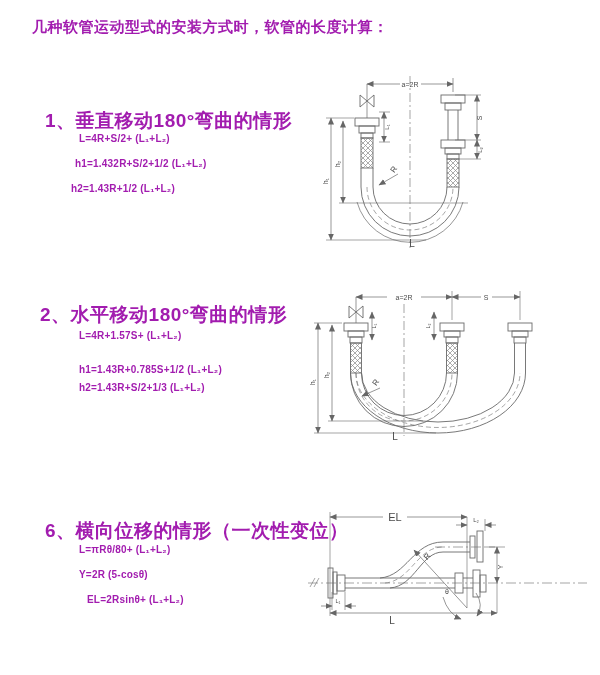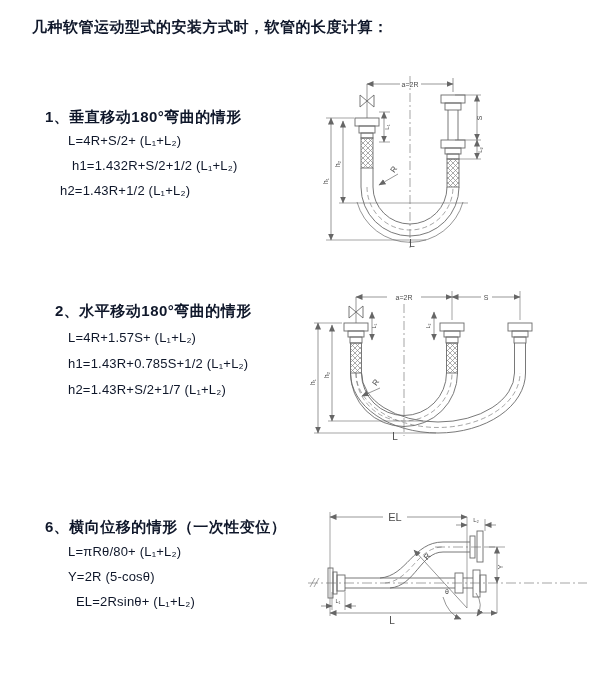--- a/index.html
+++ b/index.html
@@ -1,42 +1,42 @@
 <!DOCTYPE html>
 <html><head>
 <meta charset="utf-8">
 <style>
   html,body{margin:0;padding:0;background:#fff;}
   .page{position:relative;width:600px;height:675px;background:#ffffff;overflow:hidden;
-        font-family:"Liberation Sans","DejaVu Sans",sans-serif;color:#0f172a;}
+        font-family:"Liberation Sans","DejaVu Sans",sans-serif;color:#a21caf;}
   .page-title{position:absolute;left:32px;top:18px;font-size:15px;font-weight:700;letter-spacing:.5px;}
-  .sec-heading{position:absolute;font-size:15px;font-weight:700;letter-spacing:.5px;text-align:center;}
-  .formula{position:absolute;font-size:13px;font-weight:400;letter-spacing:.2px;}
+  .sec-heading{position:absolute;font-size:19px;font-weight:700;letter-spacing:.5px;text-align:center;}
+  .formula{position:absolute;font-size:10px;font-weight:700;letter-spacing:.2px;margin-left:11px;}
   .diag{position:absolute;}
   .diag text{font-family:"Liberation Sans","DejaVu Sans",sans-serif;fill:#4a4a4a;stroke:none;}
 </style>
 </head>
 <body>
 
 <div class="page">
 
   <div class="page-title">几种软管运动型式的安装方式时，软管的长度计算：</div>
 
   <div>
     <div class="sec-heading" style="left:45px;top:108px">1、垂直移动180°弯曲的情形</div>
     <div class="formula" style="left:68px;top:133px">L=4R+S/2+ (L₁+L₂)</div>
-    <div class="formula" style="left:72px;top:158px">h1=1.432R+S/2+1/2 (L₁+L₂)</div>
+    <div class="formula" style="left:64px;top:158px">h1=1.432R+S/2+1/2 (L₁+L₂)</div>
     <div class="formula" style="left:60px;top:183px">h2=1.43R+1/2 (L₁+L₂)</div>
   </div>
 
   <div>
-    <div class="sec-heading" style="left:55px;top:302px">2、水平移动180°弯曲的情形</div>
+    <div class="sec-heading" style="left:40px;top:302px">2、水平移动180°弯曲的情形</div>
     <div class="formula" style="left:68px;top:330px">L=4R+1.57S+ (L₁+L₂)</div>
-    <div class="formula" style="left:68px;top:356px">h1=1.43R+0.785S+1/2 (L₁+L₂)</div>
-    <div class="formula" style="left:68px;top:382px">h2=1.43R+S/2+1/7 (L₁+L₂)</div>
+    <div class="formula" style="left:68px;top:364px">h1=1.43R+0.785S+1/2 (L₁+L₂)</div>
+    <div class="formula" style="left:68px;top:382px">h2=1.43R+S/2+1/3 (L₁+L₂)</div>
   </div>
 
   <div>
     <div class="sec-heading" style="left:45px;top:518px">6、横向位移的情形（一次性变位）</div>
     <div class="formula" style="left:68px;top:544px">L=πRθ/80+ (L₁+L₂)</div>
     <div class="formula" style="left:68px;top:569px">Y=2R (5-cosθ)</div>
     <div class="formula" style="left:76px;top:594px">EL=2Rsinθ+ (L₁+L₂)</div>
   </div>
 
   <svg class="diag" style="left:308px;top:68px" width="260" height="190" viewBox="0 0 260 190">

